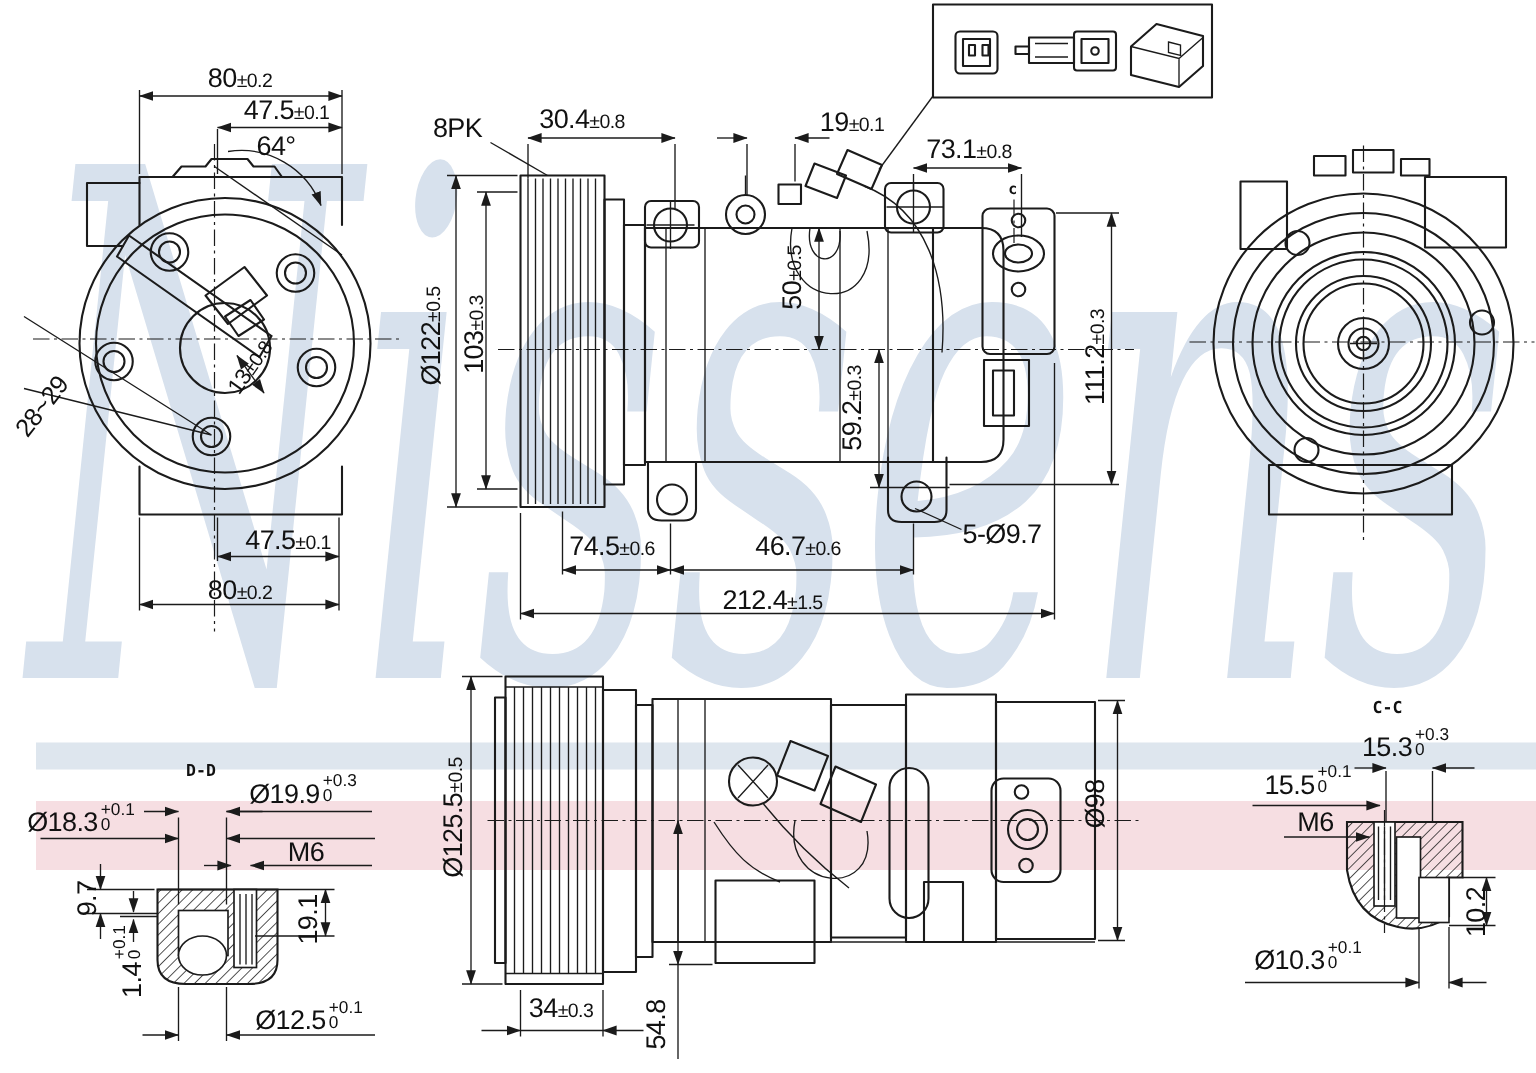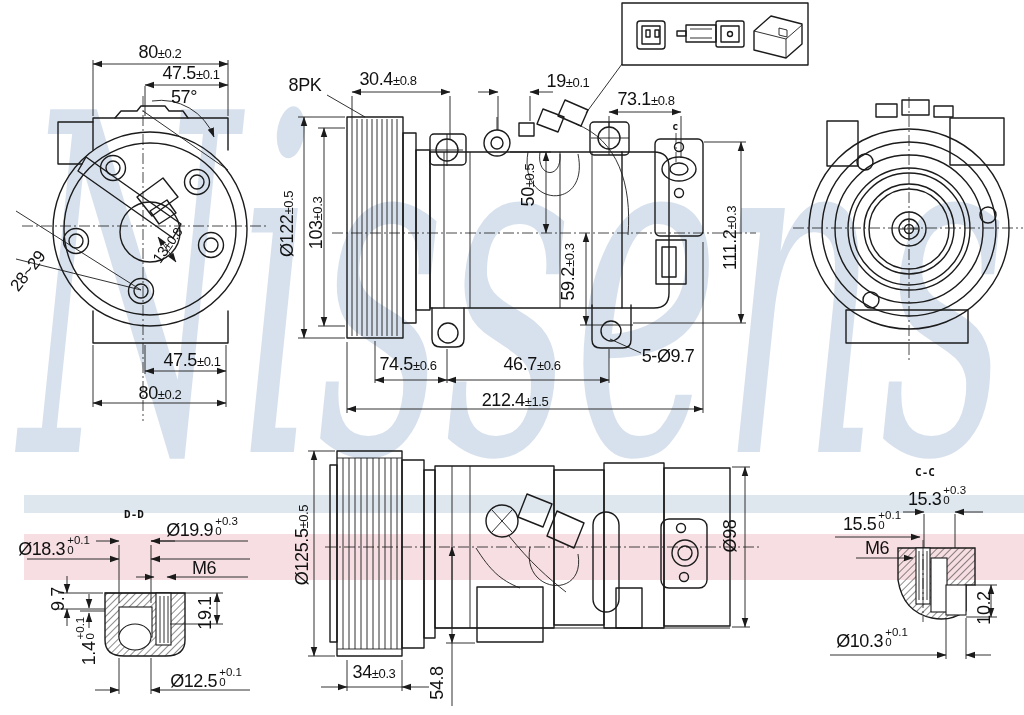--- a/index.html
+++ b/index.html
@@ -272,21 +272,21 @@
       </g>
       <g>
         <path class="o" d="M754,31 L771,16 L802,24 L802,44 L786,58 L754,50 Z"></path>
         <path class="t" d="M754,31 L786,39 L802,25 M786,39 V58 M779,28 l8,2 v7 l-8,-2 z"></path>
       </g>
     </g>
   </svg>
 
   <div class="lbl" style="left:160px;top:52px"><span>80</span><span class="tol">±0.2</span></div>
   <div class="lbl" style="left:191px;top:73px"><span>47.5</span><span class="tol">±0.1</span></div>
-  <div class="lbl" style="left:184px;top:97px"><span>57°</span></div>
+  <div class="lbl" style="left:184px;top:97px"><span>64°</span></div>
   <div class="lbl r55" style="left:167px;top:245px"><span>13</span><span class="tol">±0.8</span></div>
   <div class="lbl r52" style="left:28px;top:271px"><span>28~29</span></div>
   <div class="lbl" style="left:192px;top:360px"><span>47.5</span><span class="tol">±0.1</span></div>
   <div class="lbl" style="left:160px;top:393px"><span>80</span><span class="tol">±0.2</span></div>
 
   <div class="lbl" style="left:305px;top:85px"><span>8PK</span></div>
   <div class="lbl" style="left:388px;top:79px"><span>30.4</span><span class="tol">±0.8</span></div>
   <div class="lbl" style="left:568px;top:81px"><span>19</span><span class="tol">±0.1</span></div>
   <div class="lbl" style="left:646px;top:99px"><span>73.1</span><span class="tol">±0.8</span></div>
   <div class="lbl rot" style="left:287px;top:224px"><span>Ø122</span><span class="tol">±0.5</span></div>

